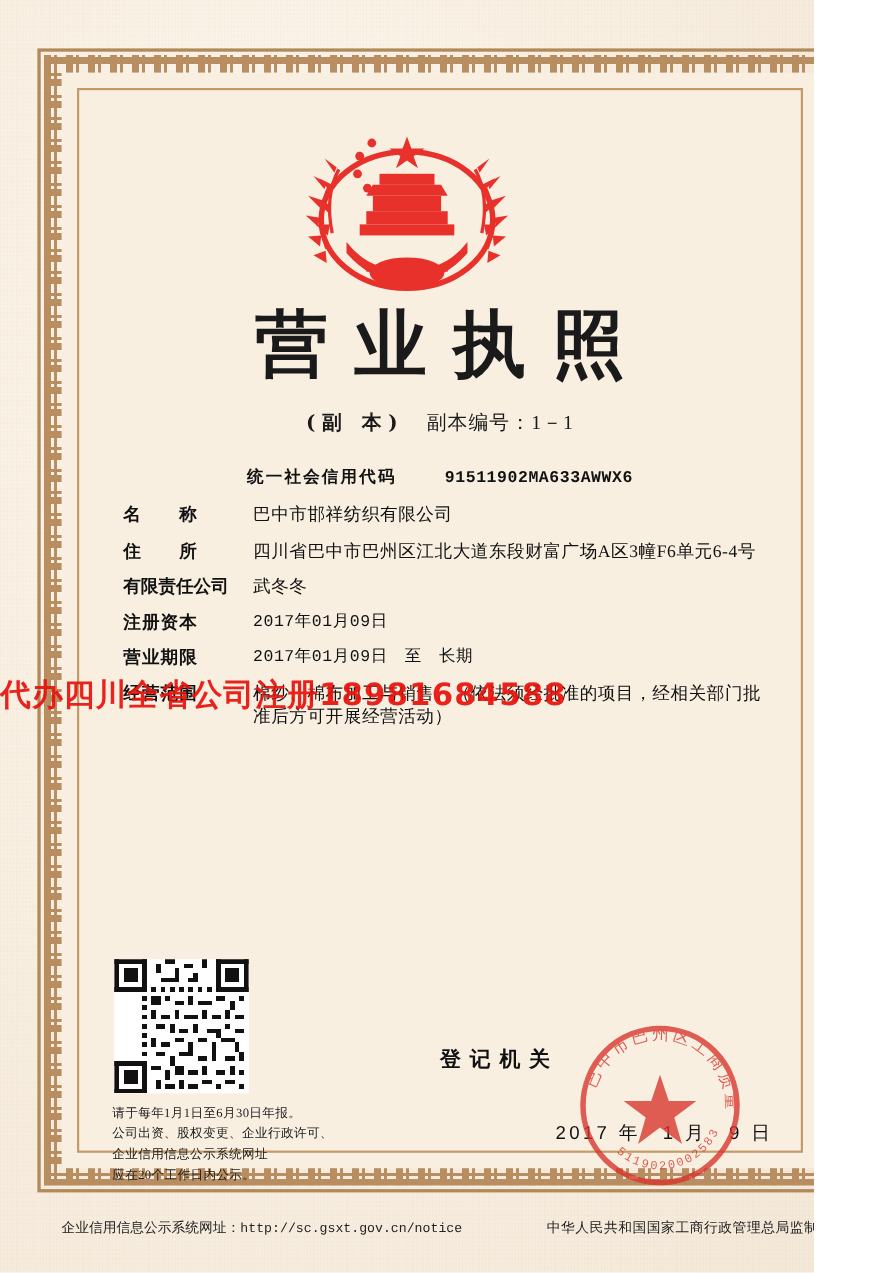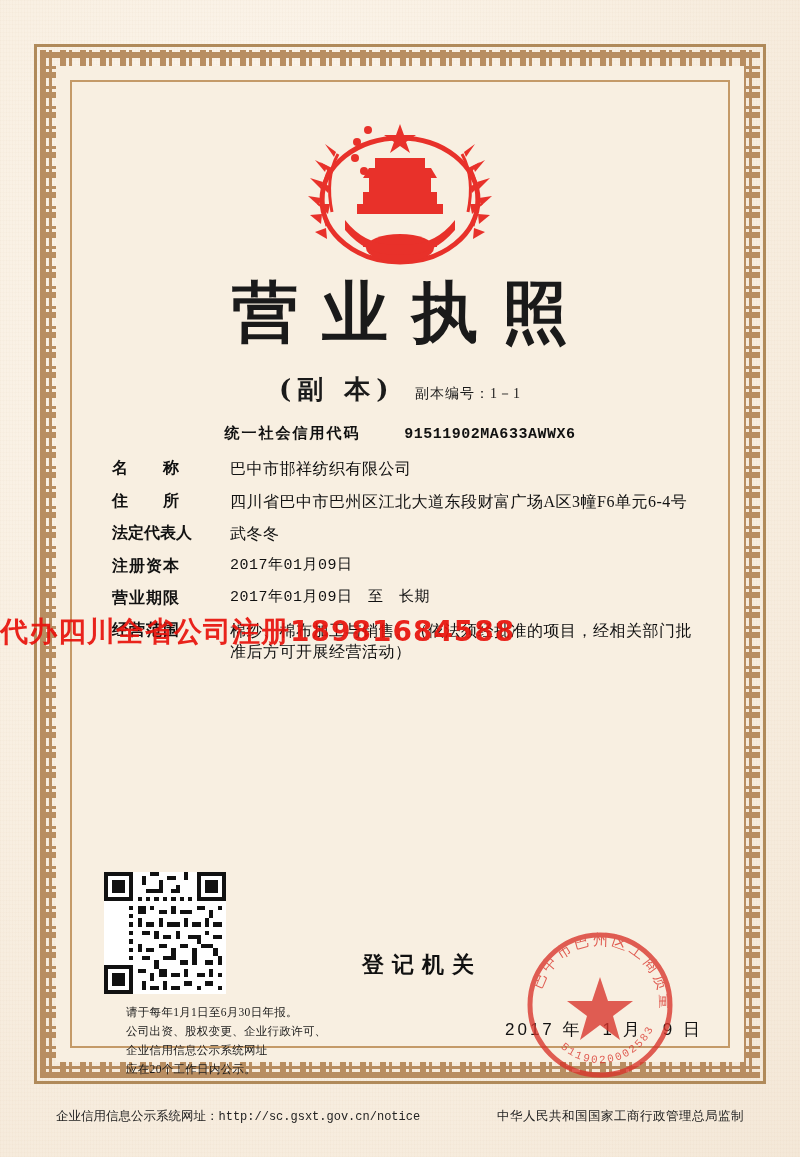--- a/index.html
+++ b/index.html
@@ -8,21 +8,21 @@
   }
   body {
     width: 800px;
     height: 1157px;
     background: #ffffff;
     font-family: "Liberation Sans", sans-serif;
     overflow: hidden;
   }
   .certificate {
     position: relative;
-    width: 800px;
+    width: 740px;
     height: 1157px;
     background:
       radial-gradient(ellipse at 35% 30%, #fdf7ef 0%, #f9f0e3 45%, #f4e8d8 100%);
     box-sizing: border-box;
     overflow: hidden;
   }
   
   .paper-texture {
     position: absolute;
     inset: 0;
@@ -117,26 +117,26 @@
   .subtitle-row {
     position: absolute;
     top: 372px;
     left: 0;
     width: 800px;
     text-align: center;
     color: #1a1a1a;
   }
   .subtitle {
     font-family: "DejaVu Serif", serif;
-    font-size: 26px;
+    font-size: 18px;
     letter-spacing: 6px;
     font-weight: 700;
   }
   .copy-no {
-    font-size: 14px;
+    font-size: 18px;
     margin-left: 16px;
     letter-spacing: 1px;
     font-family: "Liberation Serif", serif;
   }
   .credit-row {
     position: absolute;
     top: 424px;
     left: 0;
     width: 800px;
     text-align: center;
@@ -203,23 +203,23 @@
     position: absolute;
     left: 104px;
     top: 872px;
     width: 122px;
     height: 122px;
     background: #fff;
   }
   
   .registry {
     position: absolute;
-    left: 362px;
+    left: 400px;
     top: 950px;
-    font-size: 22px;
+    font-size: 19px;
     font-weight: 700;
     letter-spacing: 8px;
     color: #111;
     font-family: "Liberation Serif", serif;
   }
   .issue-date {
     position: absolute;
     left: 505px;
     top: 1018px;
     font-size: 17px;
@@ -238,21 +238,20 @@
   }
   .notes {
     position: absolute;
     left: 102px;
     top: 1003px;
     font-size: 11.5px;
     line-height: 1.65;
     color: #1b1b1b;
     font-family: "Liberation Serif", serif;
     letter-spacing: 0.3px;
-    margin-left: 24px;
   }
   .footer {
     position: absolute;
     top: 1108px;
     left: 0;
     width: 800px;
     font-size: 12.5px;
     color: #222;
     font-family: "Liberation Serif", serif;
   }
@@ -366,21 +365,21 @@
       <div class="field-value">巴中市邯祥纺织有限公司</div>
     </div>
 
 
     <div class="field-row">
       <div class="field-label">住　　所</div>
       <div class="field-value">四川省巴中市巴州区江北大道东段财富广场A区3幢F6单元6-4号</div>
     </div>
 
     <div class="field-row">
-      <div class="field-label wide">法定代表人</div>
+      <div class="field-label wide">有限责任公司</div>
       <div class="field-value">武冬冬</div>
     </div>
 
 
     <div class="field-row">
       <div class="field-label">注册资本</div>
       <div class="field-value mono">2017年01月09日</div>
     </div>
 
     <div class="field-row">

